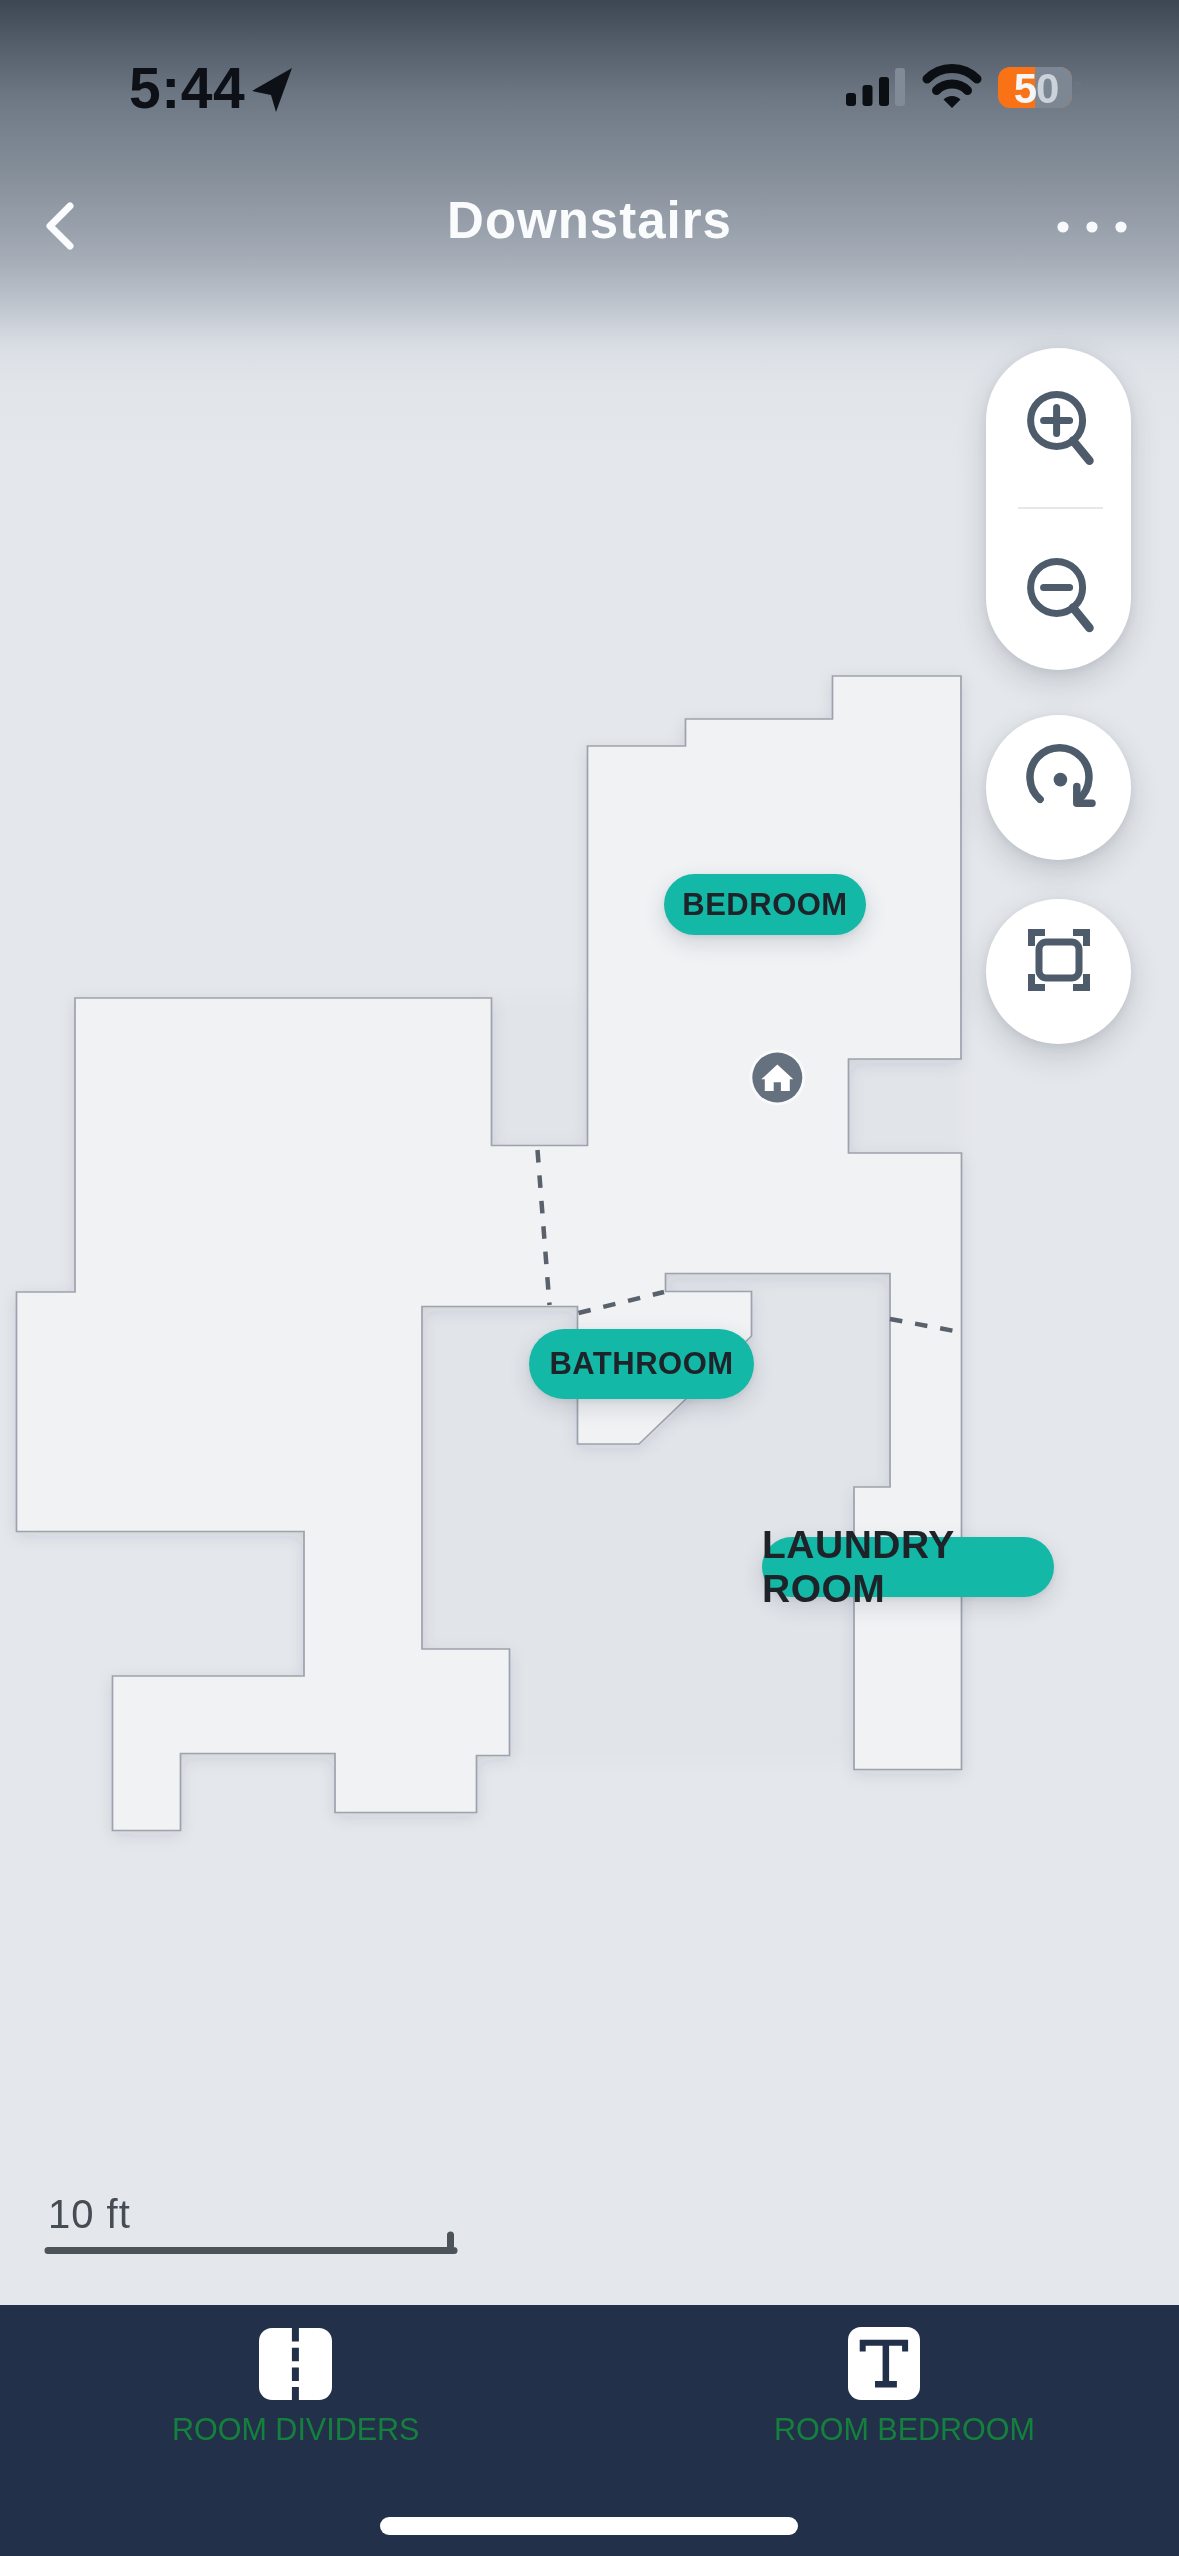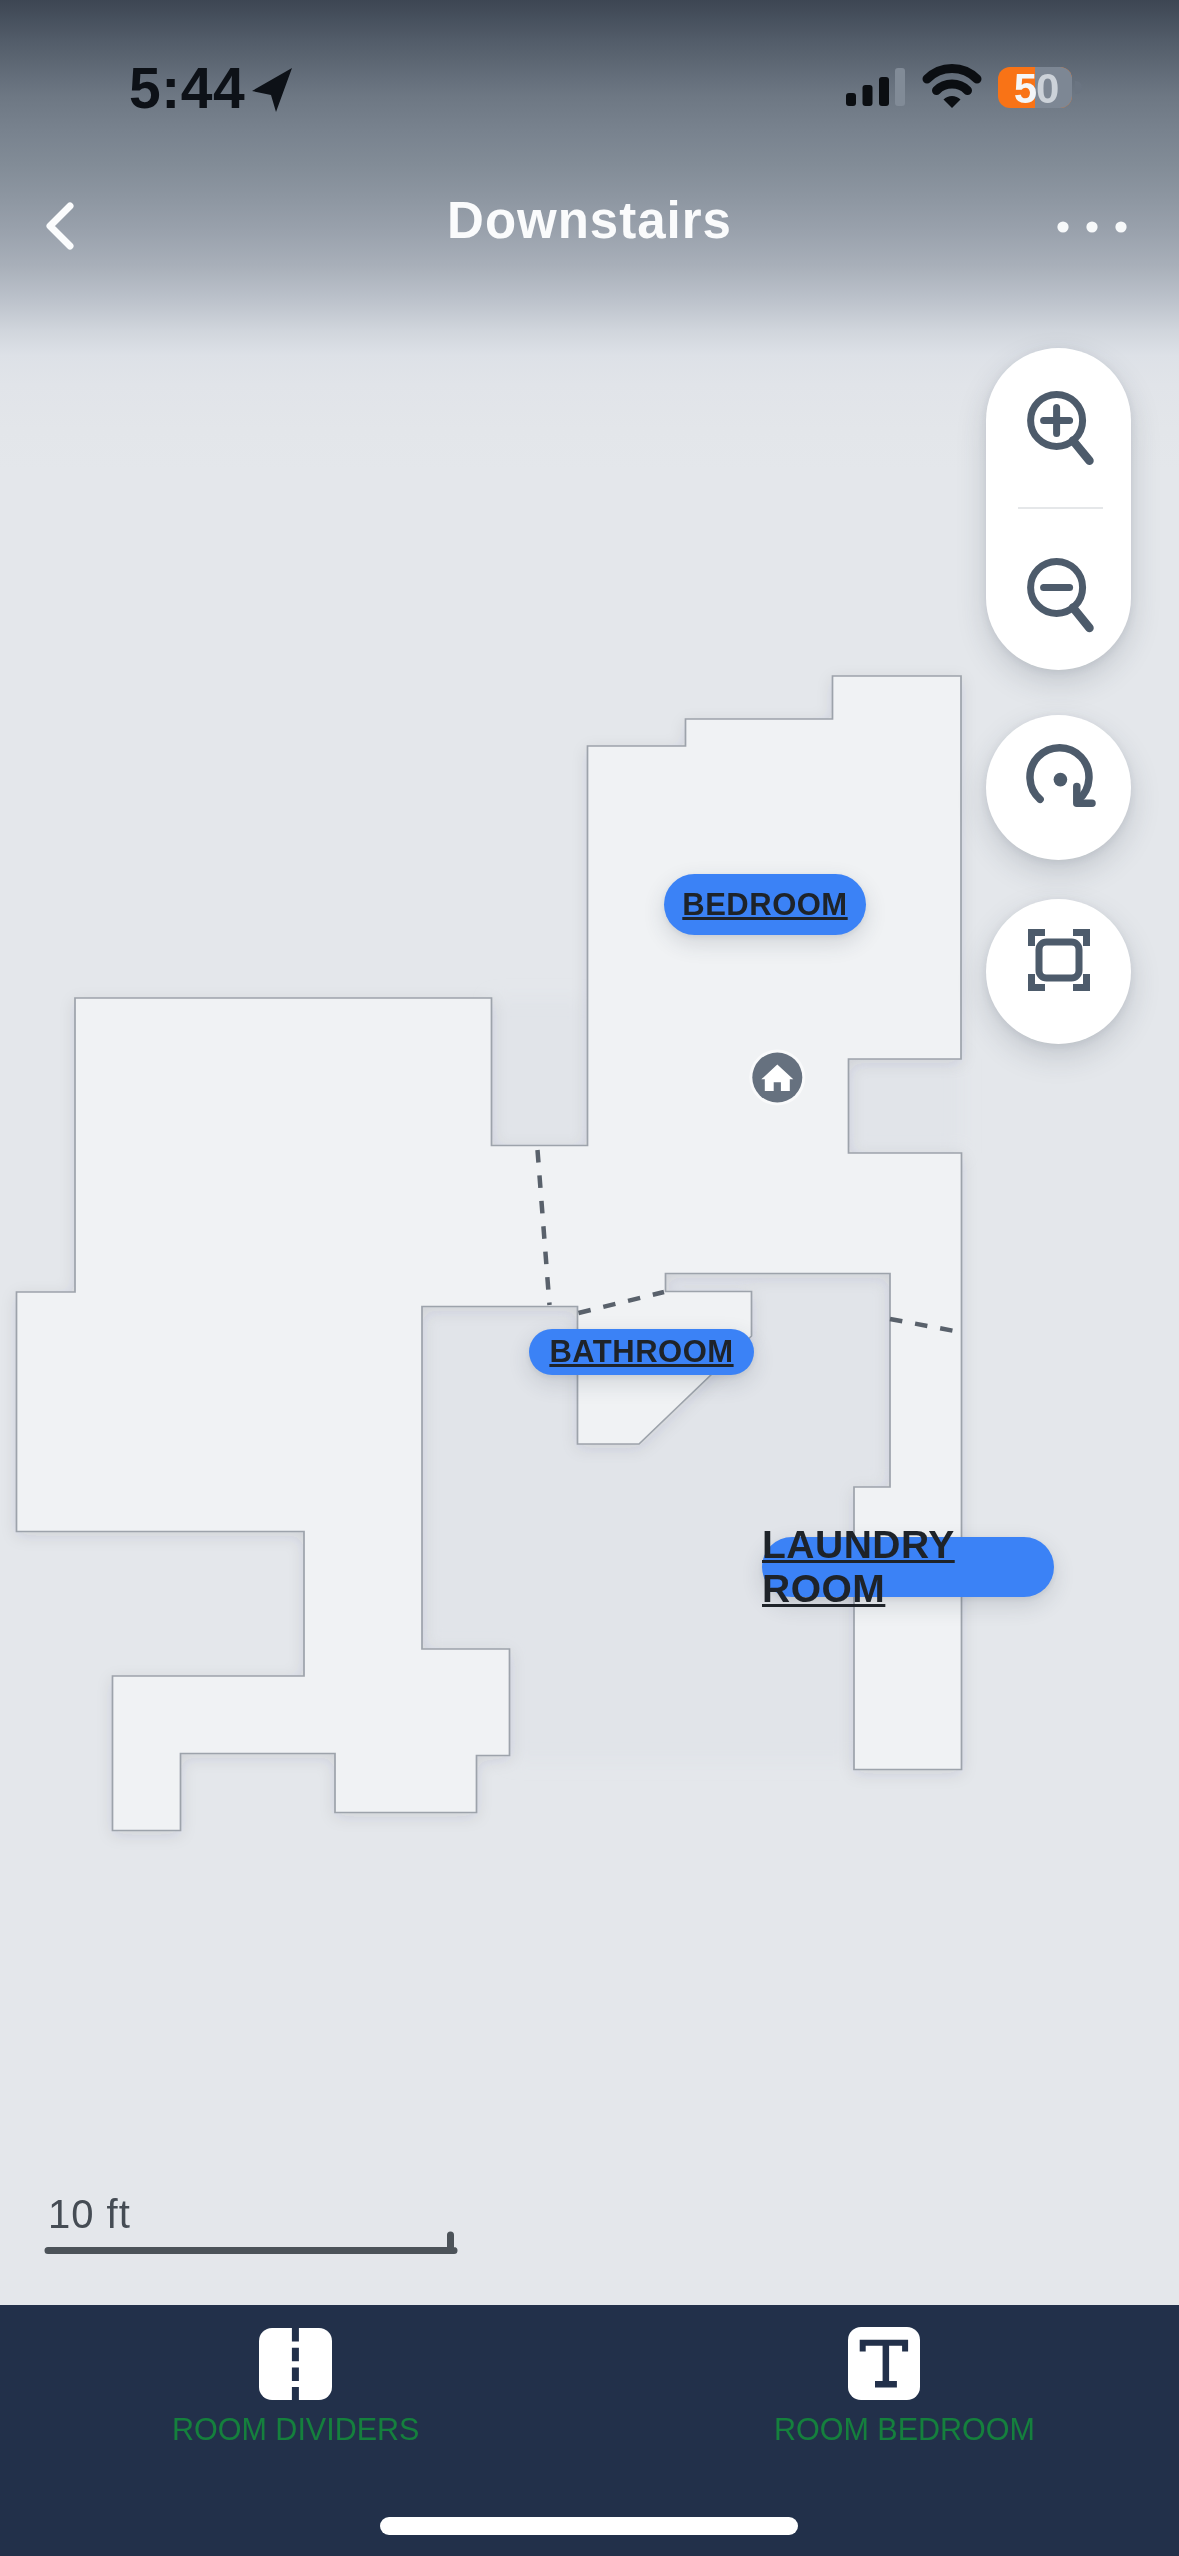--- a/index.html
+++ b/index.html
@@ -1,23 +1,23 @@
 <!DOCTYPE html>
 <html><head>
 <meta charset="utf-8">
 <style>
   html,body{margin:0;padding:0;}
   body{width:1179px;height:2556px;overflow:hidden;font-family:"Liberation Sans",sans-serif;-webkit-font-smoothing:antialiased;}
   .screen{position:relative;width:1179px;height:2556px;overflow:hidden;
     background:#e4e7eb;}
   .bg{position:absolute;left:0;top:0;width:1179px;height:520px;
     background:linear-gradient(to bottom,#3d4653 0px,#525c69 40px,#6d7783 95px,#78828e 130px,#828c97 165px,#8e97a2 200px,#99a1ac 230px,#a8afb9 265px,#bcc2cb 300px,#d0d5dc 330px,#dde1e7 355px,#e1e4e9 385px,#e3e6ea 430px,#e4e7eb 470px);}
-  .pill{position:absolute;background:#3b82f6;border-radius:40px;display:flex;align-items:center;justify-content:center;
+  .pill{position:absolute;background:#14b8a6;border-radius:40px;display:flex;align-items:center;justify-content:center;
     color:#1e2329;font-weight:bold;letter-spacing:0.5px;
-    box-shadow:0 8px 22px rgba(45,58,75,0.16),0 2px 5px rgba(45,58,75,0.08);text-decoration:underline;}
+    box-shadow:0 8px 22px rgba(45,58,75,0.16),0 2px 5px rgba(45,58,75,0.08);}
   .ctl{position:absolute;background:#fff;box-shadow:0 12px 30px rgba(44,56,74,0.18),0 2px 8px rgba(44,56,74,0.08);}
   .btext{position:absolute;color:#15803d;font-size:30.5px;letter-spacing:0px;white-space:nowrap;text-align:center;}
 </style>
 </head>
 <body>
 <div class="screen">
 
   <div class="bg"></div>
 
   <svg style="position:absolute;left:0;top:0;" width="1179" height="2556" viewBox="0 0 1179 2556">
@@ -101,21 +101,21 @@
 
   <svg style="position:absolute;left:1048px;top:214px;" width="90" height="26" viewBox="0 0 90 26">
     <circle cx="15" cy="13" r="5.6" fill="#f7f9fa"></circle>
     <circle cx="44" cy="13" r="5.6" fill="#f7f9fa"></circle>
     <circle cx="73" cy="13" r="5.6" fill="#f7f9fa"></circle>
   </svg>
 
   <div class="pill" style="left:664px;top:874px;width:202px;height:61px;font-size:31px;">BEDROOM</div>
 
 
-  <div class="pill" style="left:529px;top:1329px;width:225px;height:46px;font-size:31px;">BATHROOM</div>
+  <div class="pill" style="left:529px;top:1329px;width:225px;height:70px;font-size:31px;">BATHROOM</div>
 
   <div class="pill" style="left:762px;top:1537px;width:292px;height:60px;font-size:39px;">LAUNDRY ROOM</div>
 
   <div class="ctl" style="left:986px;top:348px;width:145px;height:322px;border-radius:73px;"></div>
 
   <svg style="position:absolute;left:1014px;top:378px;" width="90" height="95" viewBox="0 0 90 95">
     <circle cx="42.6" cy="42.4" r="26" fill="none" stroke="#4d5b6b" stroke-width="7"></circle>
     <path d="M59,62.6 L75.5,82.8" stroke="#4d5b6b" stroke-width="8.5" stroke-linecap="round"></path>
     <path d="M29.6,42.4 L55.6,42.4 M42.6,29.4 L42.6,55.4" stroke="#4d5b6b" stroke-width="7" stroke-linecap="round"></path>
   </svg>

